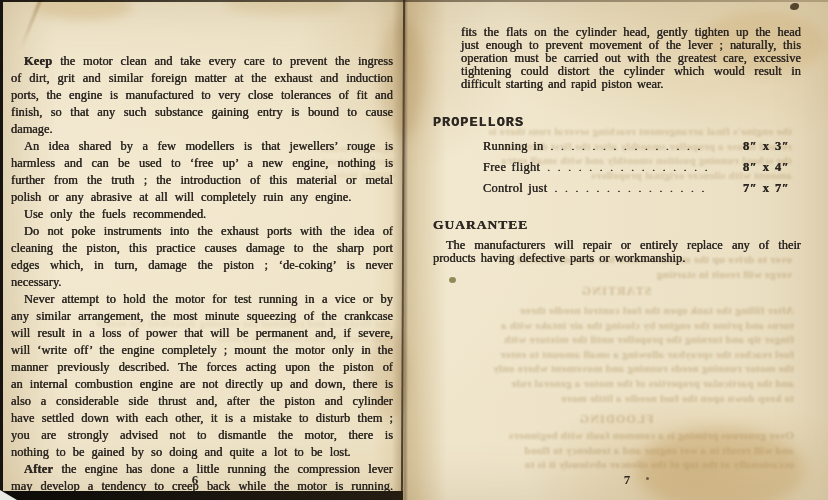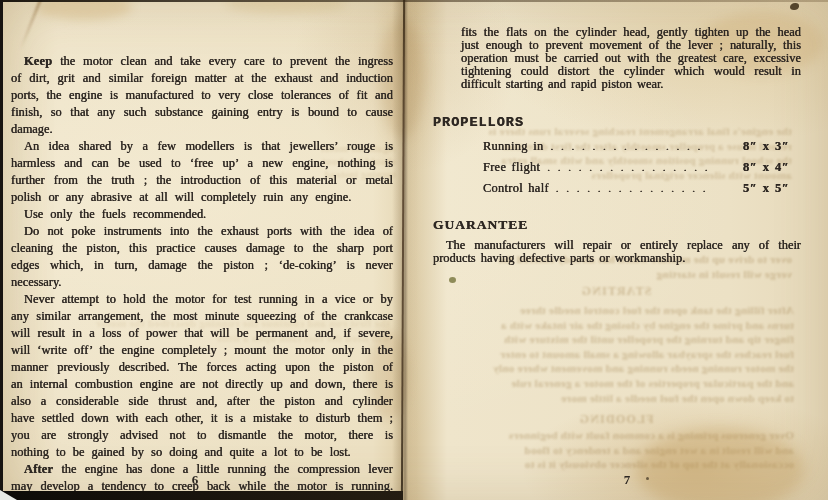--- a/index.html
+++ b/index.html
@@ -142,23 +142,23 @@
         <span class="prop-label">Running in</span>
         <span class="leader"></span>
         <span class="prop-size">8″ x 3″</span>
       </div>
       <div class="prop-row">
         <span class="prop-label">Free flight</span>
         <span class="leader"></span>
         <span class="prop-size">8″ x 4″</span>
       </div>
       <div class="prop-row">
-        <span class="prop-label">Control half</span>
+        <span class="prop-label">Control just</span>
         <span class="leader"></span>
-        <span class="prop-size">5″ x 5″</span>
+        <span class="prop-size">7″ x 7″</span>
       </div>
     </div>
 
     <p class="heading h-guar">GUARANTEE</p>
     <p class="guar-body">The manufacturers will repair or entirely replace any of their products having defective parts or workmanship.</p>
   </div>
 
   <div class="pageno pn-left">6</div>
   <div class="pageno pn-right">7</div>
 

